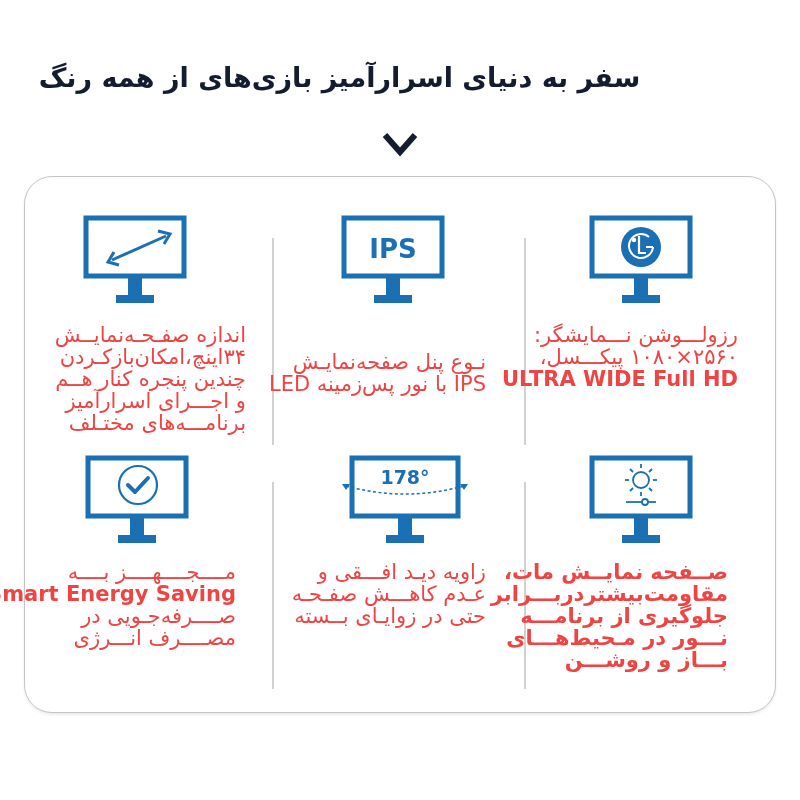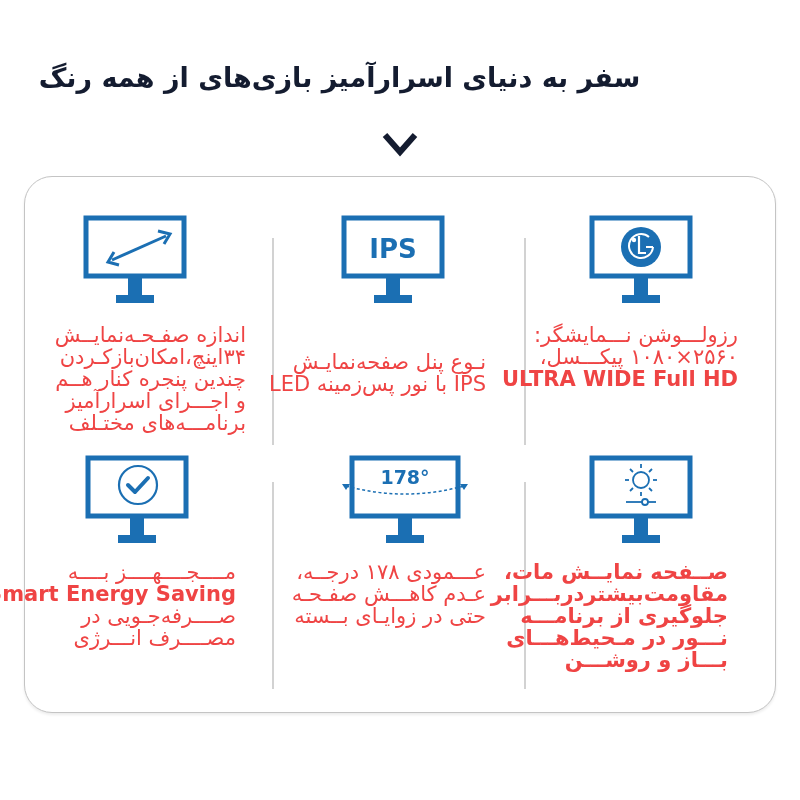--- a/index.html
+++ b/index.html
@@ -134,21 +134,21 @@
   <svg class="monitor" style="left:340px; top:452px; width:130px;" viewBox="0 0 130 100">
     <rect x="12" y="6" width="106" height="58" fill="none" stroke="#1b6fb3" stroke-width="5"></rect>
     <rect x="58" y="66" width="14" height="17" fill="#1b6fb3"></rect>
     <rect x="46" y="83" width="38" height="8" fill="#1b6fb3"></rect>
     <text x="65" y="32" text-anchor="middle" font-family="DejaVu Sans, sans-serif" font-weight="bold" font-size="19" fill="#1b6fb3">178°</text>
     <path d="M6 34 Q65 50 124 34" fill="none" stroke="#1b6fb3" stroke-width="1.5" stroke-dasharray="3,2.5"></path>
     <polygon points="2,32 10,32 6,38" fill="#1b6fb3"></polygon>
     <polygon points="120,32 128,32 124,38" fill="#1b6fb3"></polygon>
   </svg>
   <div class="text" style="right:314px; top:561px;">
-    <span class="line">عـــمودی ۱۷۸ درجــه،</span>
+    <span class="line">زاویه دیـد افـــقی و</span>
     <span class="line">عـدم کاهـــش صفـحـه</span>
     <span class="line">حتی در زوایـای بــسته</span>
   </div>
 </div>
 
 <div>
   <svg class="monitor" style="left:82px; top:452px;" viewBox="0 0 110 100">
     <rect x="6" y="6" width="98" height="58" fill="none" stroke="#1b6fb3" stroke-width="5"></rect>
     <rect x="48" y="66" width="14" height="17" fill="#1b6fb3"></rect>
     <rect x="36" y="83" width="38" height="8" fill="#1b6fb3"></rect>

